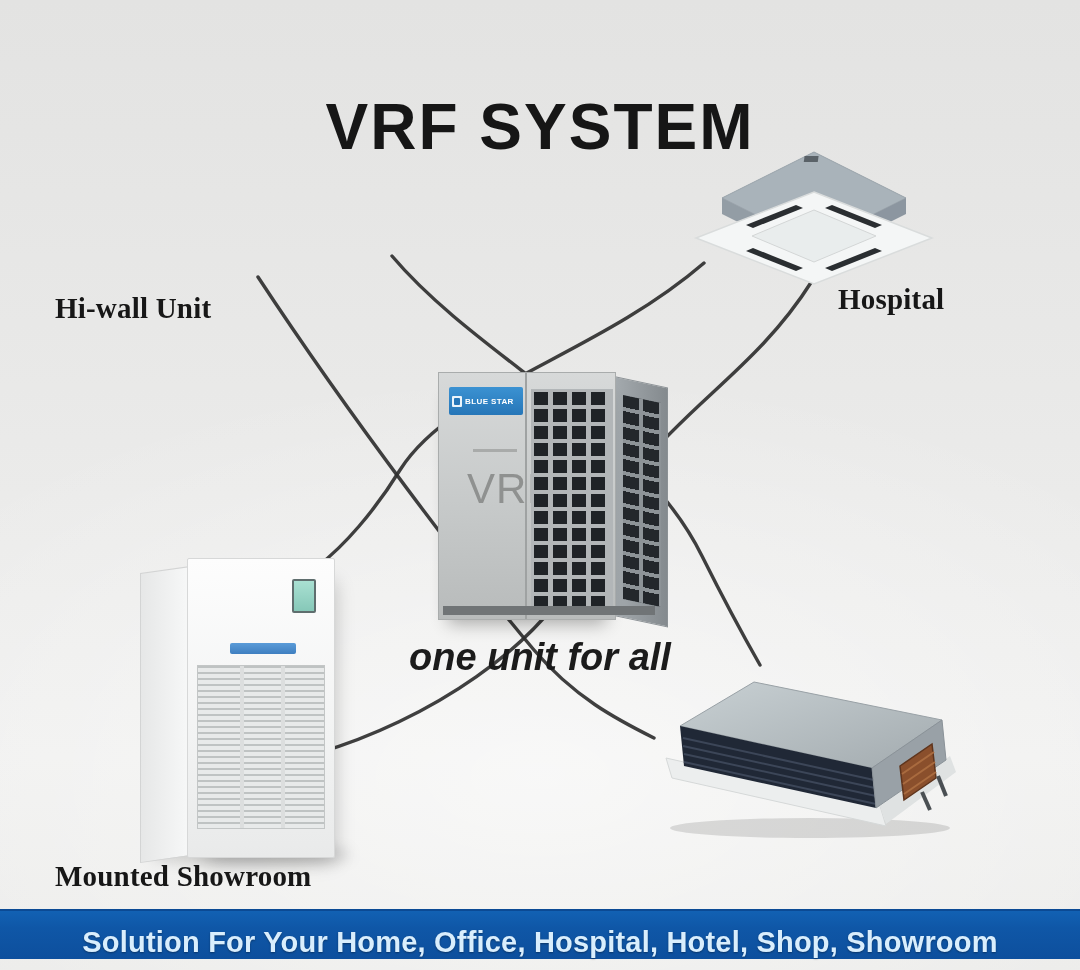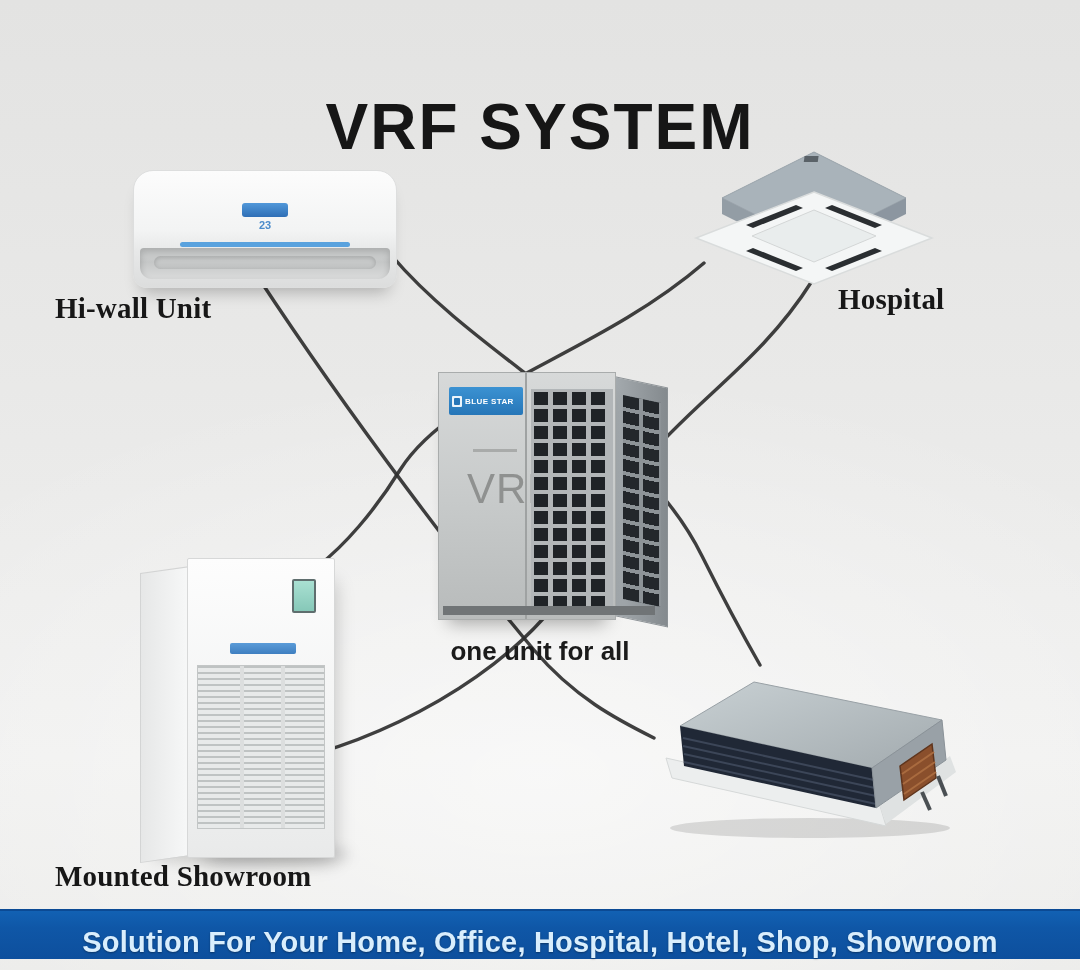--- a/index.html
+++ b/index.html
@@ -19,21 +19,21 @@
     font-size:64px;font-weight:800;letter-spacing:2px;color:#161616;margin-top:24px;
   }
   .lines{position:absolute;inset:0;z-index:1;}
   .lines path{fill:none;stroke:#2f2f2f;stroke-width:3.4;stroke-linecap:round;opacity:.92;}
 
   .unit-label{
     position:absolute;z-index:4;font-size:29px;font-weight:700;color:#171717;letter-spacing:.2px;font-family:Liberation Serif, serif;
   }
   .tagline{
     position:absolute;z-index:4;top:636px;left:50%;transform:translateX(-50%);
-    font-size:26px;font-weight:600;color:#1b1b1b;white-space:nowrap;
+    font-size:38px;font-weight:600;color:#1b1b1b;white-space:nowrap;font-style:italic;
   }
 
   
   .hiwall{position:absolute;left:133px;top:170px;width:264px;height:118px;z-index:2;}
   .hiwall-body{
     position:absolute;inset:0;border-radius:20px 20px 14px 14px;
     background:linear-gradient(180deg,#fcfcfc 0%,#f3f4f4 50%,#e7e8e8 70%,#dcdddd 100%);
     border:1px solid #dddede;box-shadow:0 12px 16px -8px rgba(0,0,0,.25);
   }
   .hiwall-display{
@@ -168,29 +168,20 @@
 
   <div class="title">VRF SYSTEM</div>
 
   <svg class="lines" width="1080" height="970" viewBox="0 0 1080 970">
     <path d="M392,256 C480,360 640,430 702,556 C730,612 748,644 760,665"></path>
     <path d="M258,277 C352,420 468,572 534,650 C574,697 616,719 654,738"></path>
     <path d="M704,263 C596,356 452,388 400,470 C374,512 344,546 318,566"></path>
     <path d="M812,281 C742,392 646,420 584,556 C546,646 424,722 318,753"></path>
   </svg>
 
-  <div class="hiwall">
-    <div class="hiwall-body"></div>
-    <div class="hiwall-display"></div>
-    <div class="hiwall-temp">23</div>
-    <div class="hiwall-stripe"></div>
-    <div class="hiwall-flap">
-      <div class="hiwall-slot"></div>
-    </div>
-  </div>
   <div class="unit-label" style="left:55px;top:292px;">Hi-wall Unit</div>
 
   <svg style="position:absolute;left:688px;top:146px;z-index:2;" width="252" height="140" viewBox="0 0 252 140">
     <polygon points="126,6 218,52 126,98 34,52" fill="#a9b3ba" stroke="#99a3aa" stroke-width="1"></polygon>
     <polygon points="34,52 34,68 126,114 126,98" fill="#939da5"></polygon>
     <polygon points="218,52 218,68 126,114 126,98" fill="#8c96a0"></polygon>
     <rect x="118" y="10" width="14" height="6" fill="#5a6268" transform="skewX(-8)"></rect>
     <polygon points="126,46 244,92 126,138 8,92" fill="#f4f6f6" stroke="#d9dcdc" stroke-width="1.5"></polygon>
     <polygon points="58,79 108,59 115,62 65,82" fill="#2a2e31"></polygon>
     <polygon points="144,59 194,79 187,82 137,62" fill="#2a2e31"></polygon>

